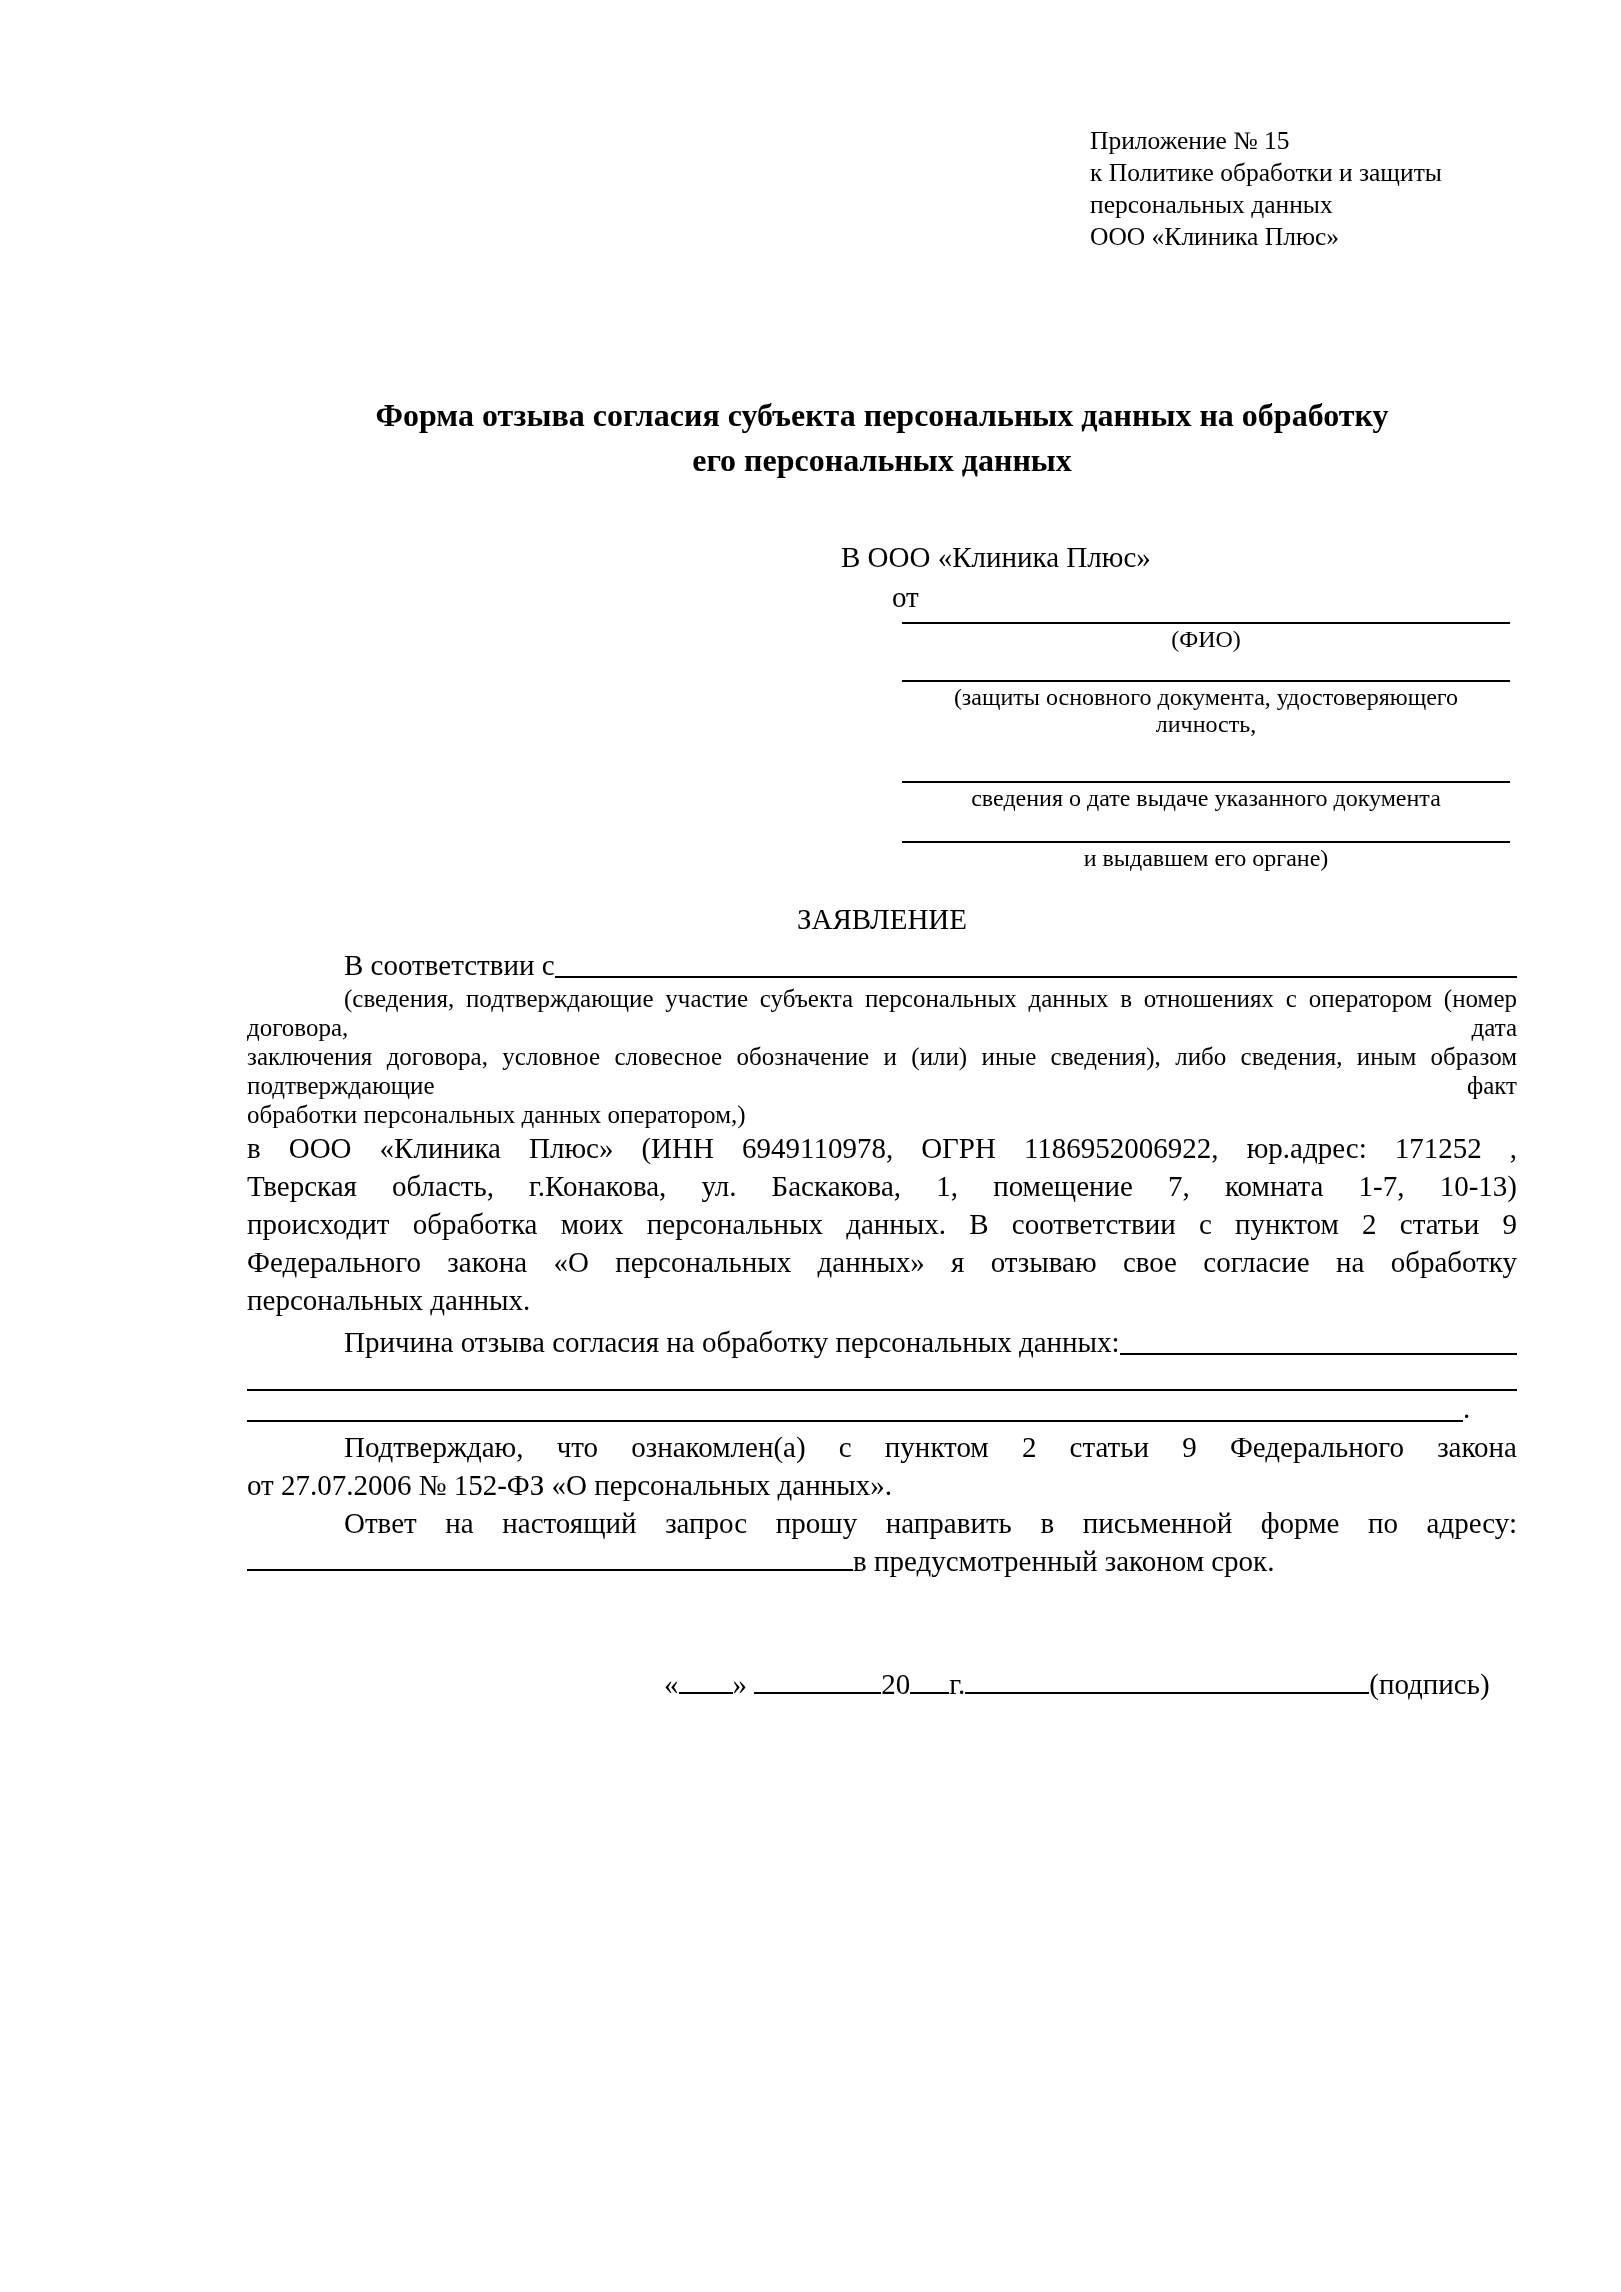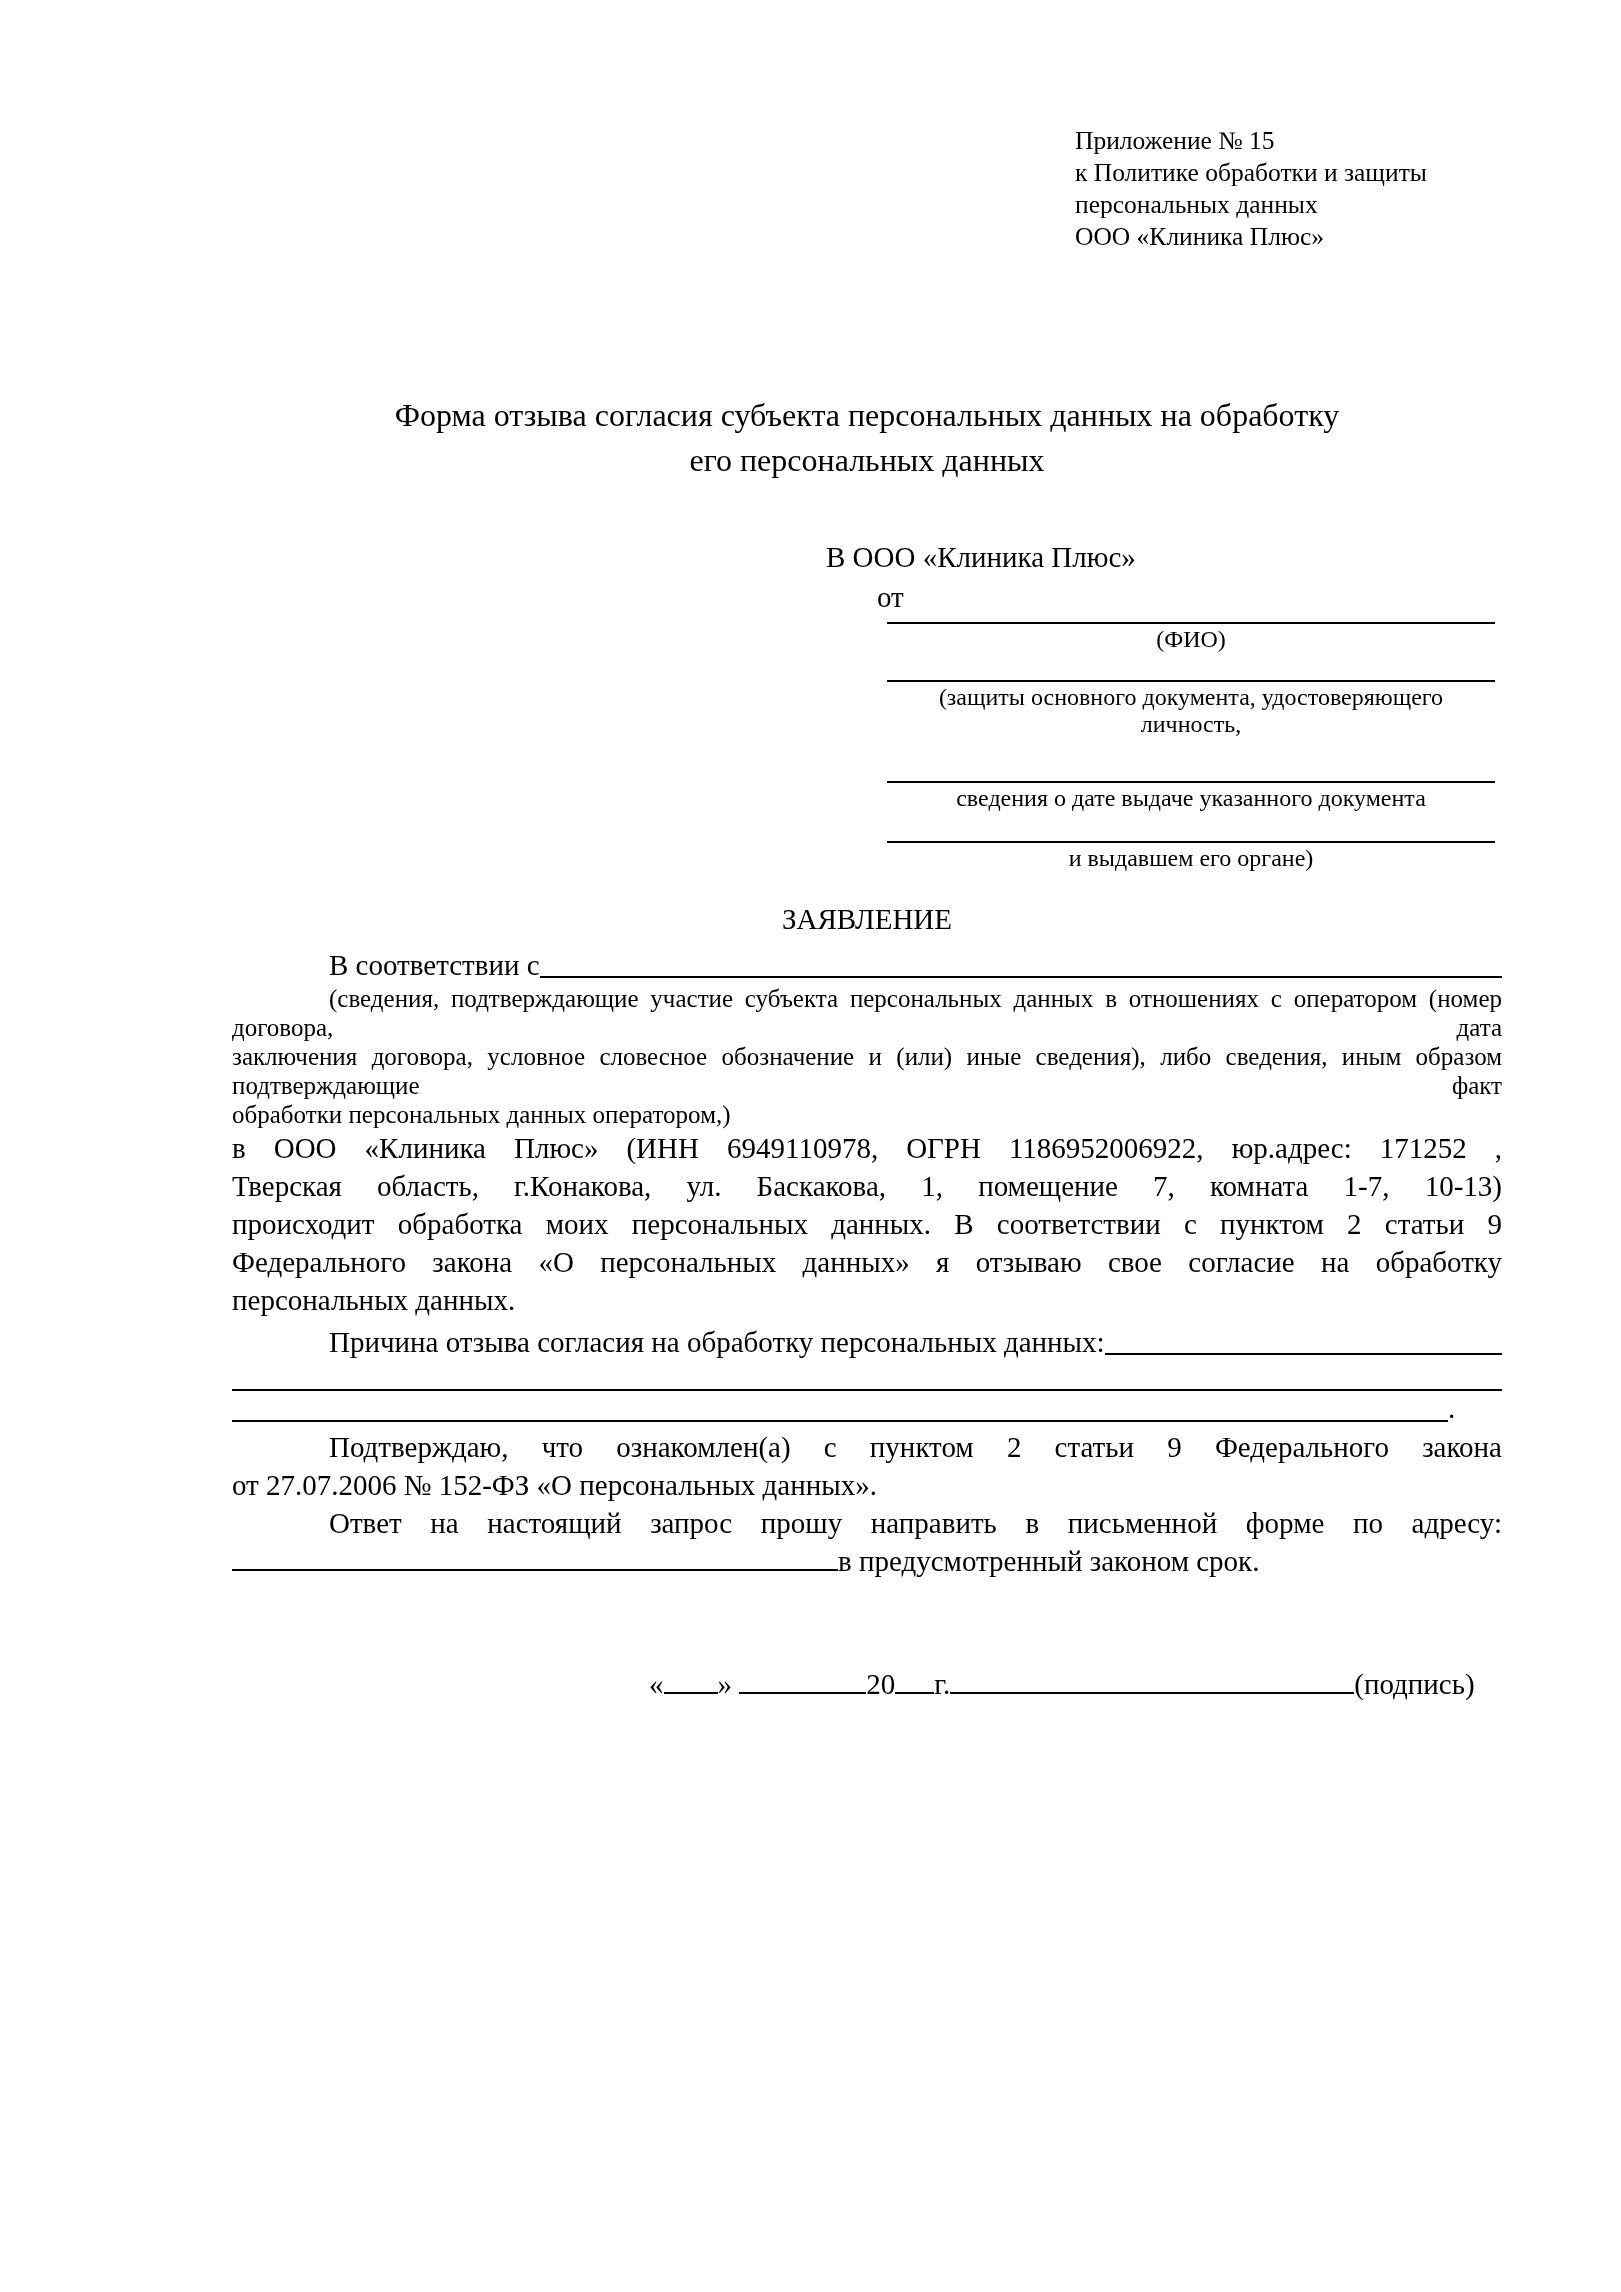--- a/index.html
+++ b/index.html
@@ -7,40 +7,40 @@
     position: relative;
     width: 1621px;
     height: 2293px;
     background: #ffffff;
     color: #000000;
     font-family: "Liberation Serif", "DejaVu Serif", serif;
     overflow: hidden;
   }
   .content {
     position: absolute;
-    left: 232px;
+    left: 247px;
     top: 0;
     width: 1270px;
     font-size: 29px;
     line-height: 38px;
   }
 
   
   .appendix-note {
     margin-top: 125px;
     margin-left: 843px;
     font-size: 25.5px;
     line-height: 32px;
   }
 
   
   .doc-title {
     margin-top: 140px;
     text-align: center;
-    font-weight: normal;
+    font-weight: bold;
     font-size: 32px;
     line-height: 45px;
   }
 
   
   .addressee { margin-top: 55px; margin-left: 594px; width: 668px; }
   .addr-from { margin-left: 51px; margin-top: 2px; }
   .addr-field { margin-left: 61px; width: 608px; }
   .addr-rule { border-bottom: 2.9px solid #000; }
   .h6  { height: 5.9px; }

